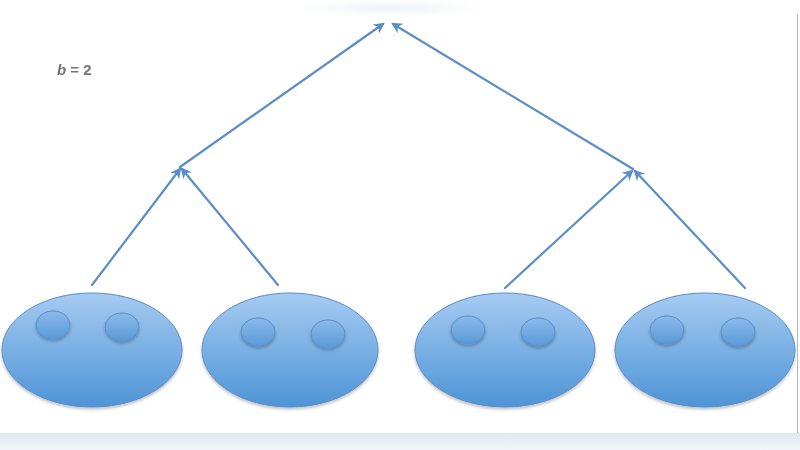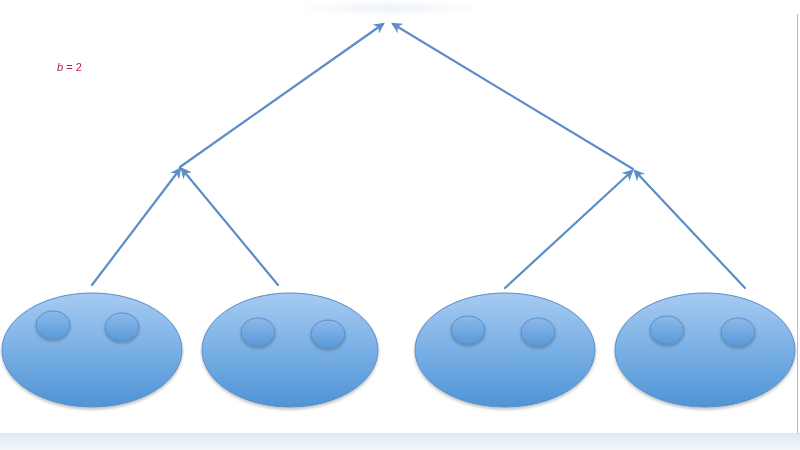--- a/index.html
+++ b/index.html
@@ -15,22 +15,23 @@
   }
   .bottom-band {
     position: absolute; left: 0; top: 433px; width: 800px; height: 17px;
     background: linear-gradient(to bottom, #dfe8f2 0%, #f2f6fa 100%);
   }
   .right-edge {
     position: absolute; left: 797px; top: 14px; width: 1px; height: 419px;
     background: #b8b8b8;
   }
   .label {
-    position: absolute; left: 57px; top: 61px; font-size: 11px; color: #be185d;
+    position: absolute; left: 57px; top: 61px; font-size: 15px; color: #737373;
     white-space: pre;
+    font-weight: bold;
   }
   .label .var { font-style: italic; }
   svg { position: absolute; left: 0; top: 0; }
 </style>
 </head>
 <body>
 
 <div class="slide">
   <div class="top-fade"></div>
 

